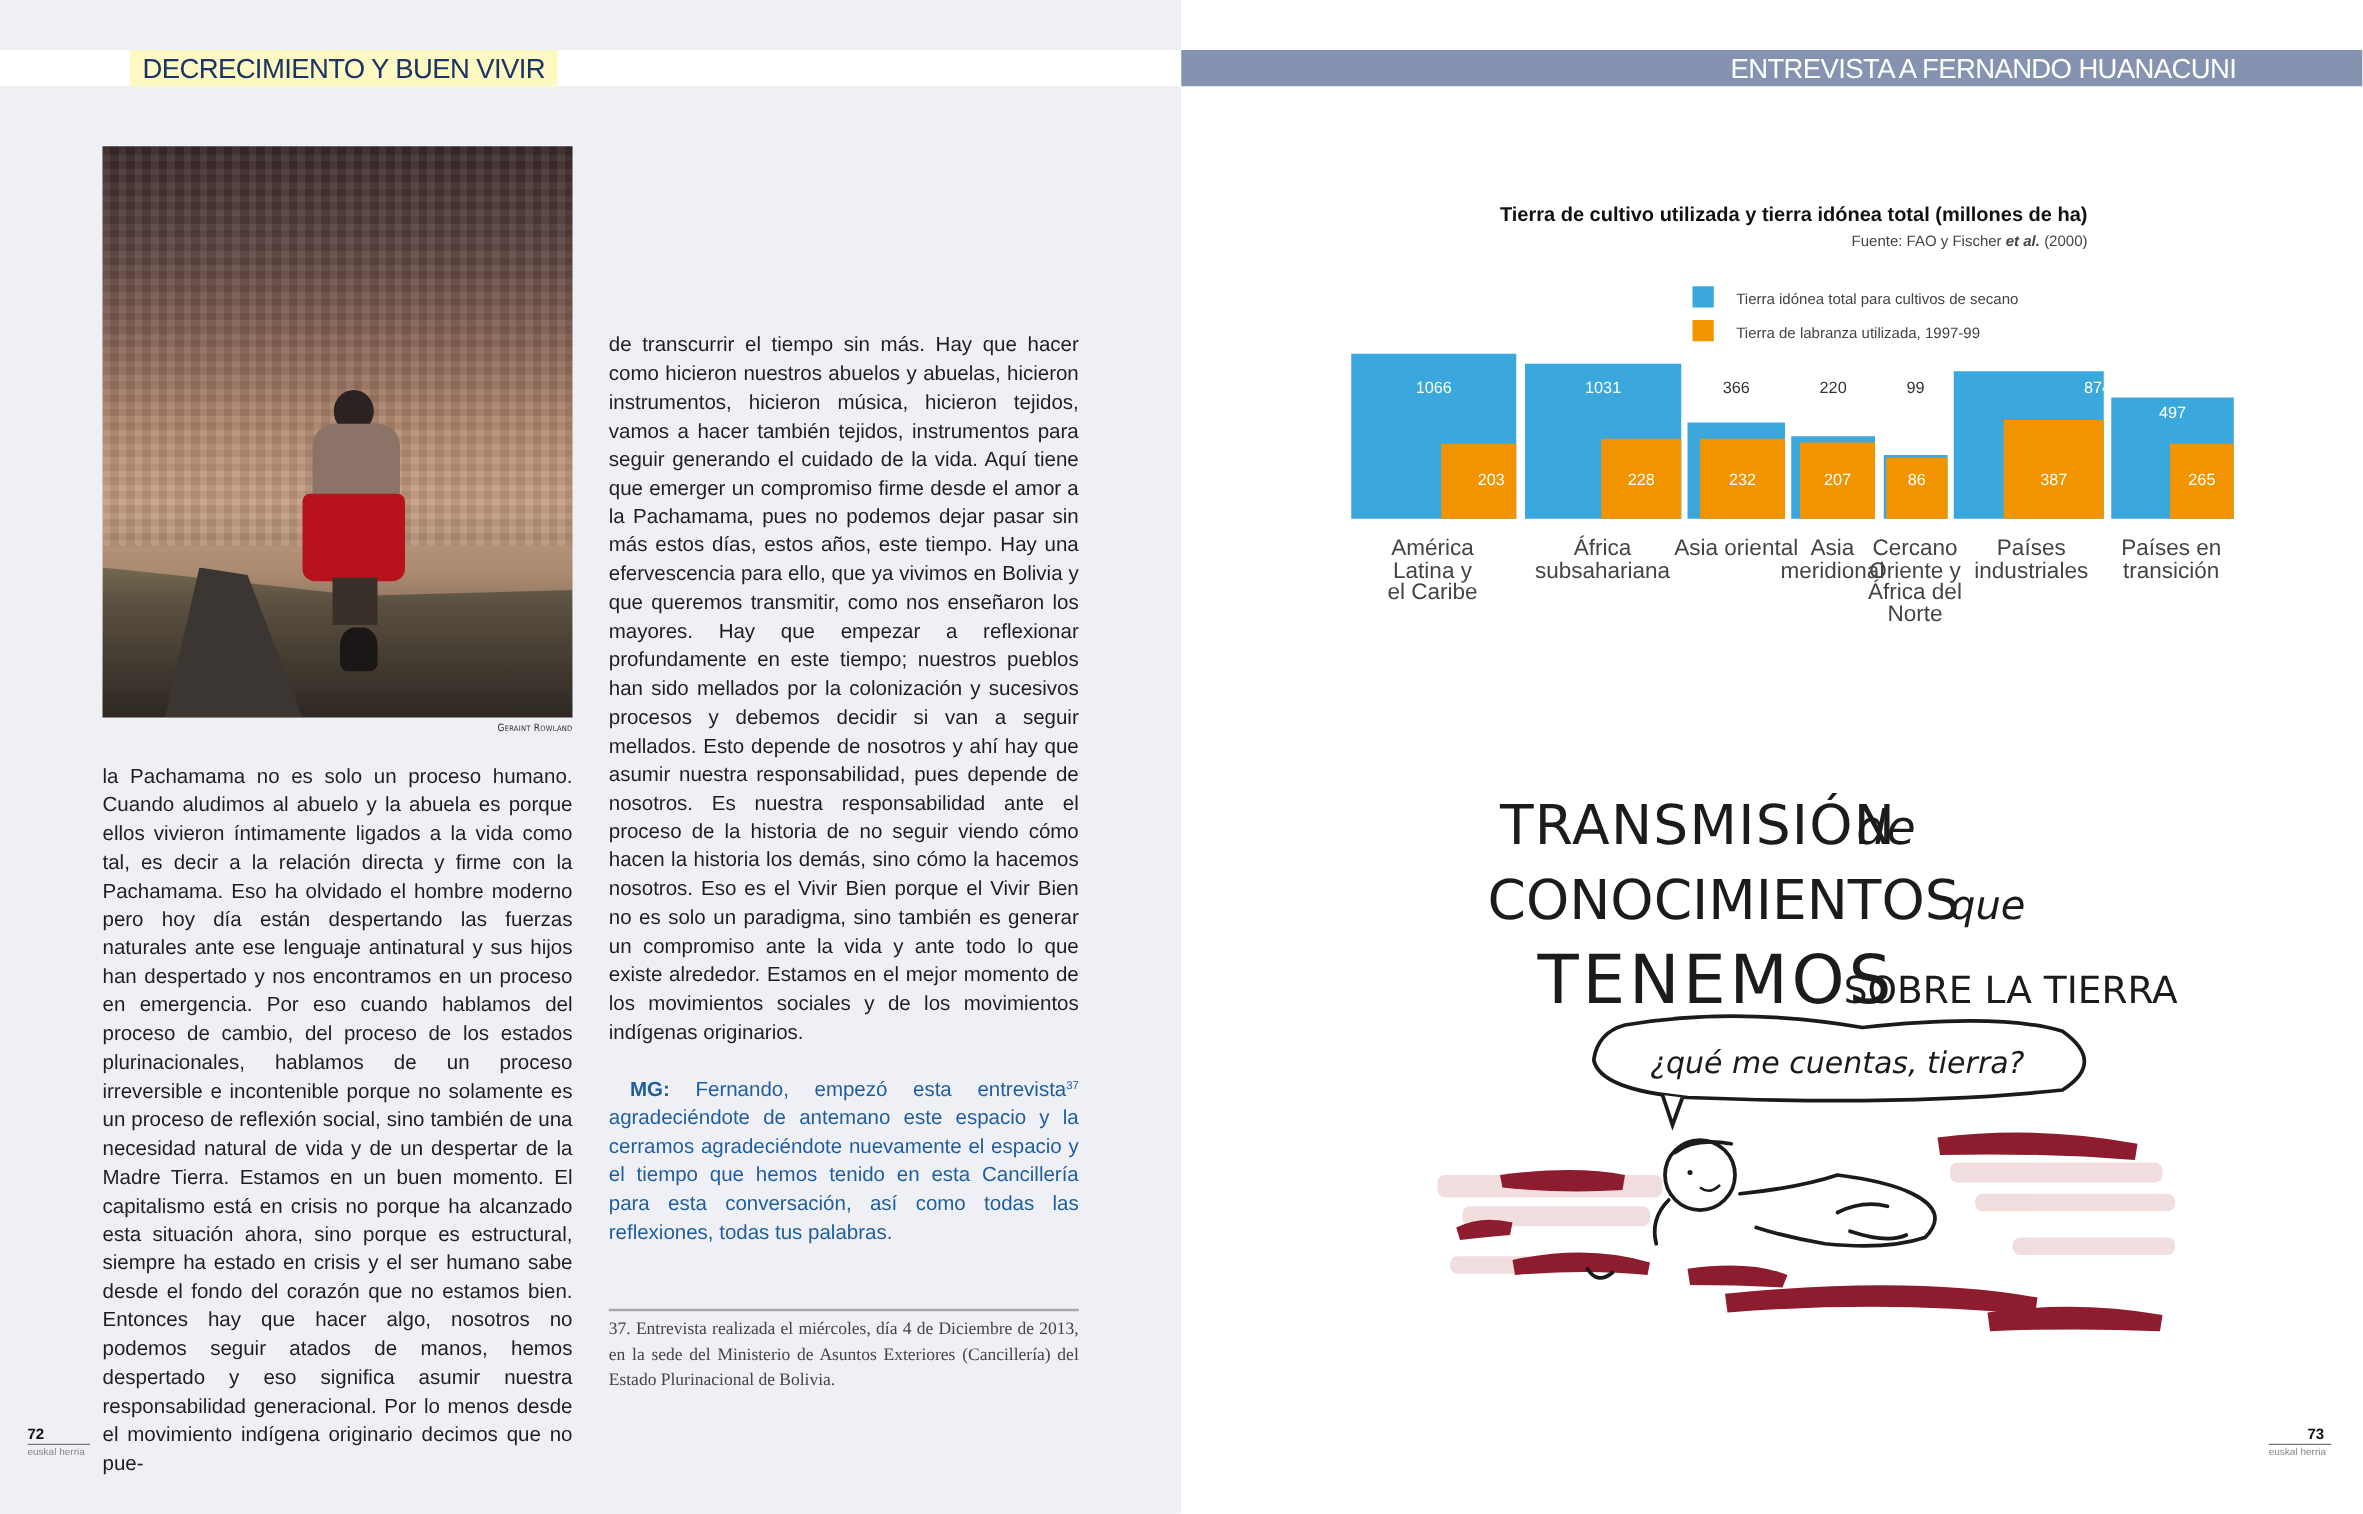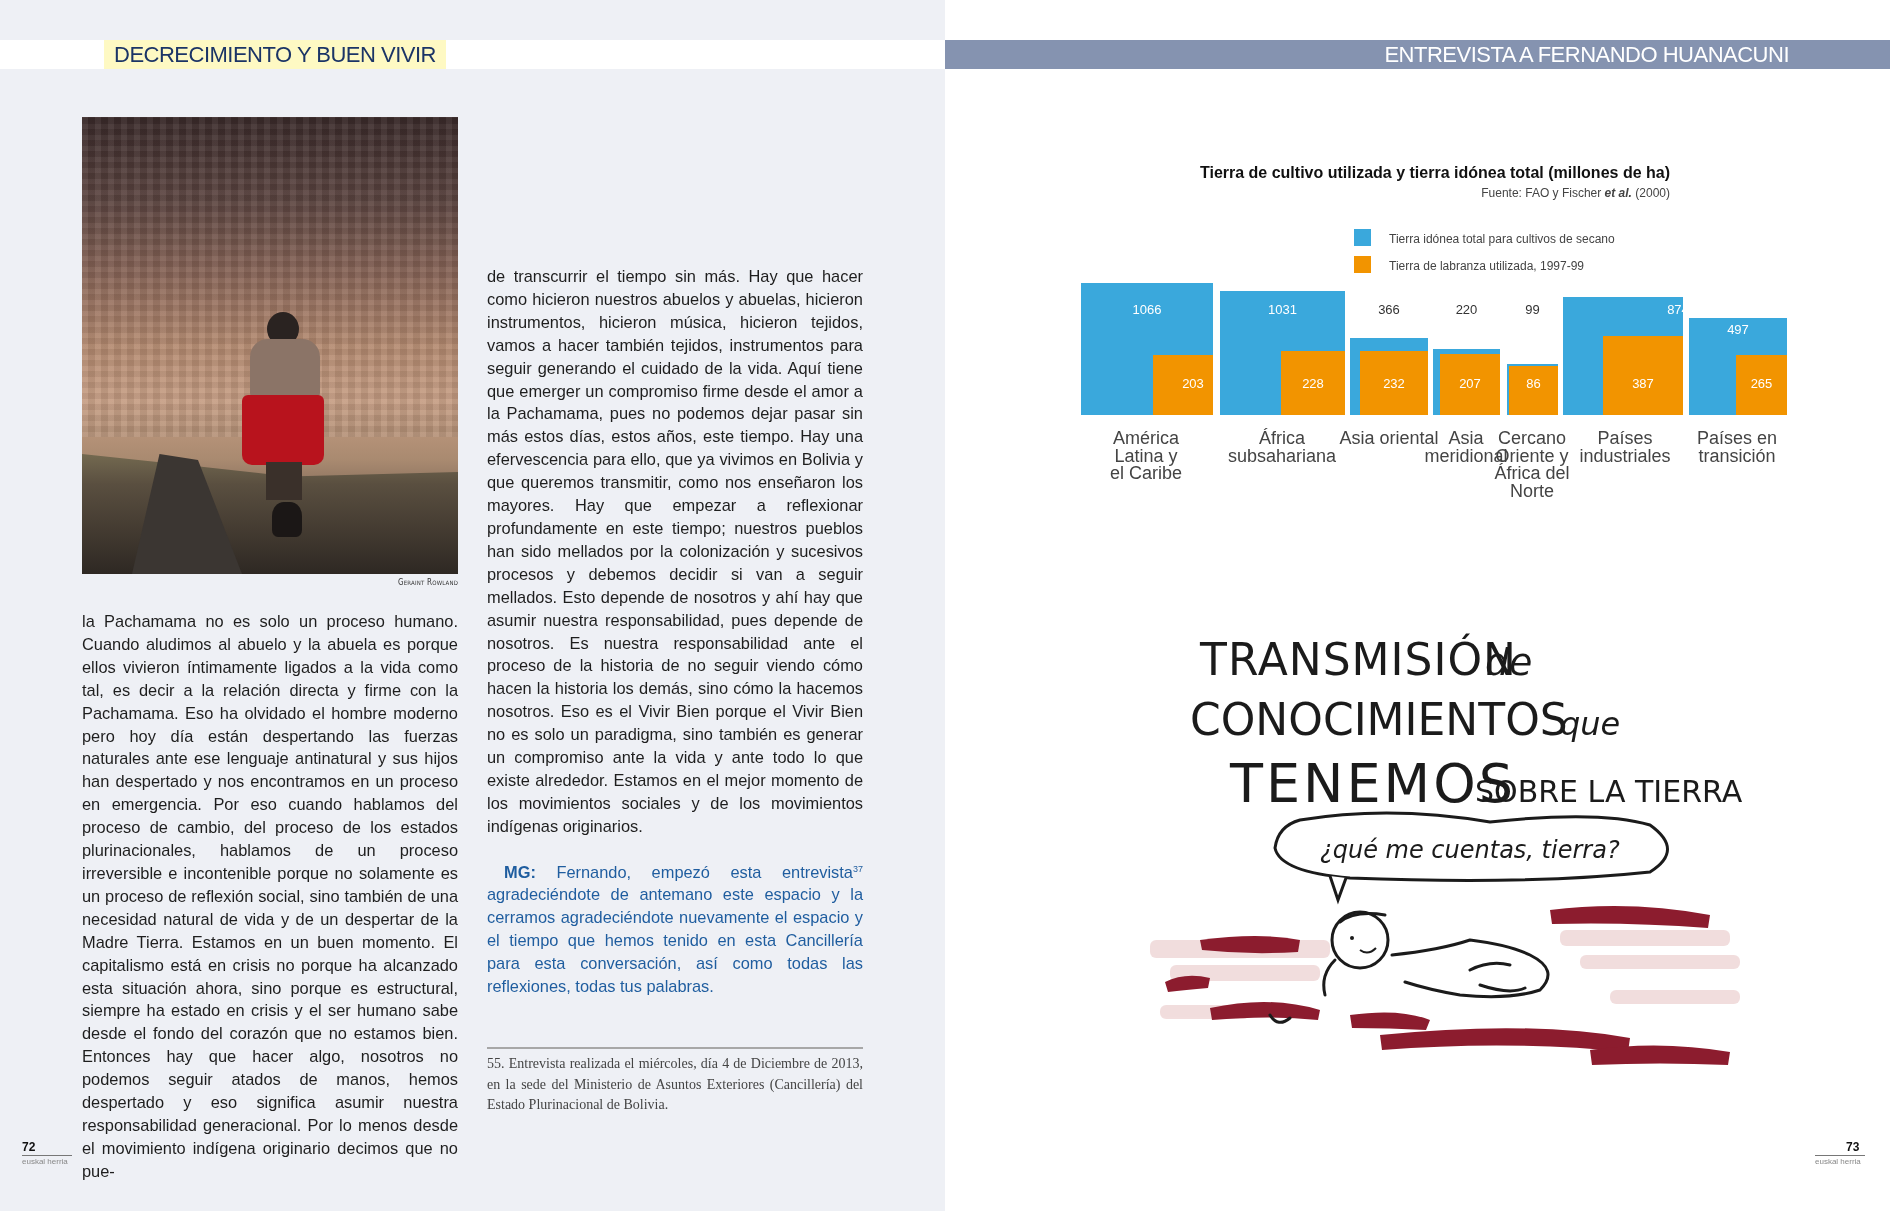--- a/index.html
+++ b/index.html
@@ -79,21 +79,21 @@
 <div class="photo-credit">Geraint Rowland</div>
 
 <div class="col-text col1">la Pachamama no es solo un proceso humano. Cuando aludimos al abuelo y la abuela es porque ellos vivieron íntimamente ligados a la vida como tal, es decir a la relación directa y firme con la Pachamama. Eso ha olvidado el hombre moderno pero hoy día están despertando las fuerzas naturales ante ese lenguaje antinatural y sus hijos han despertado y nos encontramos en un proceso en  emergencia. Por eso cuando hablamos del proceso de cambio, del proceso de los estados plurinacionales, hablamos de un proceso irreversible e incontenible porque no solamente es un proceso de reflexión social, sino también de una necesidad natural de vida y de un despertar de la Madre Tierra. Estamos en un buen momento. El capitalismo está en crisis no porque ha alcanzado esta situación ahora, sino porque es estructural, siempre ha estado en crisis y el ser humano sabe desde el fondo del corazón que no estamos bien. Entonces hay que hacer algo, nosotros no podemos seguir atados de manos, hemos despertado y eso significa asumir nuestra responsabilidad generacional. Por lo menos desde el movimiento indígena originario decimos que no pue-</div>
 
 <div class="col-text col2">
   <p>de transcurrir el tiempo sin más. Hay que hacer como hicieron nuestros abuelos y abuelas, hicieron instrumentos, hicieron música, hicieron tejidos, vamos a hacer también tejidos, instrumentos para seguir generando el cuidado de la vida. Aquí tiene que emerger un compromiso firme desde el amor a la Pachamama, pues no podemos dejar pasar sin más estos días, estos años, este tiempo. Hay una efervescencia para ello, que ya vivimos en Bolivia y que queremos transmitir, como nos enseñaron los mayores. Hay que empezar a reflexionar profundamente en este tiempo; nuestros pueblos han sido mellados por la colonización y sucesivos procesos y debemos decidir si van a seguir mellados. Esto depende de nosotros y ahí hay que asumir nuestra responsabilidad, pues depende de nosotros. Es nuestra responsabilidad ante el proceso de la historia de no seguir viendo cómo hacen la historia los demás, sino cómo la hacemos nosotros. Eso es el Vivir Bien porque el Vivir Bien no es solo un paradigma, sino también es generar un compromiso ante la vida y ante todo lo que existe alrededor. Estamos en el mejor momento de los movimientos sociales y de los movimientos indígenas originarios.</p>
   <p class="indent mg"><b>MG:</b><span> Fernando, empezó esta entrevista</span><sup>37</sup><span> agradeciéndote de antemano este espacio y la cerramos agradeciéndote nuevamente el espacio y el tiempo que hemos tenido en esta Cancillería para esta conversación, así como todas las reflexiones, todas tus palabras.</span></p>
 </div>
 
 <div class="fn-rule"></div>
-<div class="footnote">55. Entrevista realizada el miércoles, día 4 de Diciembre de 2013, en la sede del Ministerio de Asuntos Exteriores (Cancillería) del Estado Plurinacional de Bolivia.</div>
+<div class="footnote">37. Entrevista realizada el miércoles, día 4 de Diciembre de 2013, en la sede del Ministerio de Asuntos Exteriores (Cancillería) del Estado Plurinacional de Bolivia.</div>
 
 <div class="folio" style="left:22px;">72</div>
 <div class="folio-rule" style="left:22px;"></div>
 <div class="folio-sub" style="left:22px;">euskal herria</div>
 
 <div class="page-right">
   <div class="hdr-right-band"></div>
   <div class="hdr-right-label">ENTREVISTA A FERNANDO HUANACUNI</div>
 </div>
 

